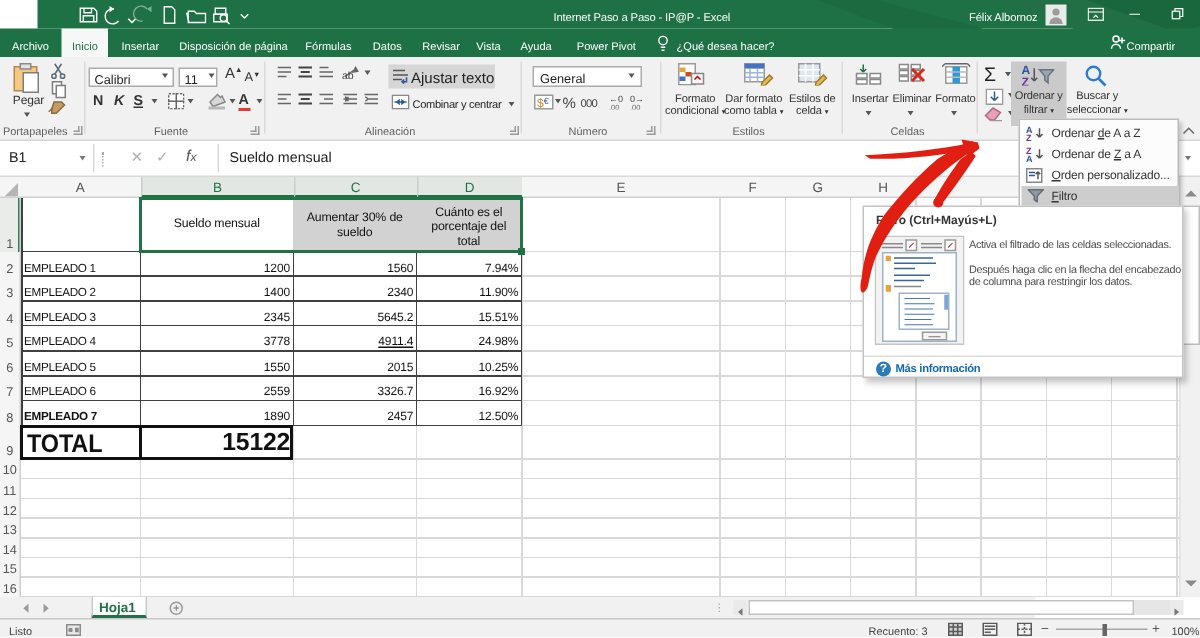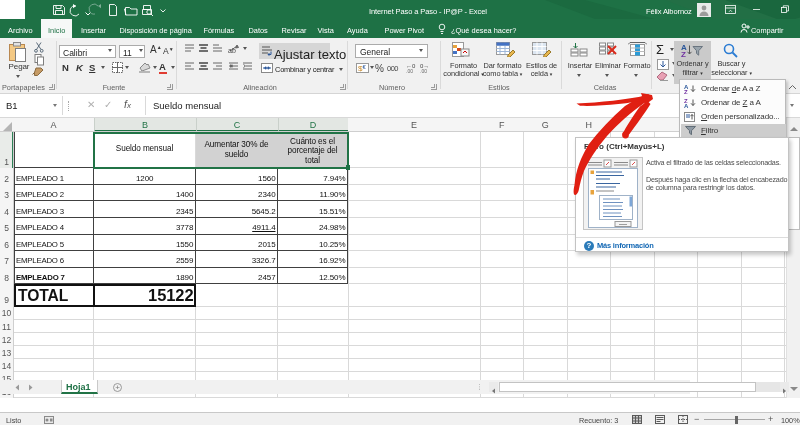--- a/index.html
+++ b/index.html
@@ -29,21 +29,21 @@
 .cell{position:absolute;font-size:8px;color:#111;letter-spacing:-0.1px;}
 .emp{letter-spacing:-0.2px;font-size:7.8px;}
 .num{text-align:right;}
 
 #menu{left:679px;top:79px;width:107px;height:60px;background:#fcfcfc;border:1px solid #bababa;box-shadow:2px 2px 3px rgba(0,0,0,0.2);}
 .mi{position:absolute;left:1px;width:105px;height:14px;font-size:8px;letter-spacing:-0.1px;color:#333;}
 .mi .t{position:absolute;left:20px;top:2px;white-space:nowrap;}
 
 #tip{left:575px;top:136.5px;width:214px;height:115.5px;background:#fff;border:1px solid #c3c3c3;box-shadow:2px 3px 4px rgba(0,0,0,0.22);}
 
-#tabbar{left:0;top:380px;width:690px;height:14px;background:#f1f1f1;}
+#tabbar{left:0;top:398px;width:690px;height:14px;background:#f1f1f1;}
 #statusbar{left:0;top:412px;width:800px;height:13px;background:#f1f1f1;border-top:1px solid #c8c8c8;}
 #vscroll{left:786px;top:118px;width:14px;height:280px;background:#f1f1f1;border-left:1px solid #e0e0e0;}
 </style></head>
 <body>
 <div id="app">
 <div class="abs" id="titlebar">
  <svg class="abs" style="left:0;top:0" width="800" height="38" viewBox="0 0 800 38">
   <path d="M520 0 L620 38 L700 38 L560 0 Z" fill="#1b6a40"></path>
   <path d="M640 0 L740 38 L800 38 L800 20 L720 0 Z" fill="#226f45"></path>
   <path d="M700 0 L760 22 L800 10 L800 0 Z" fill="#1a673e"></path>
@@ -176,21 +176,21 @@
         <path d="M14 1 h9 M15.5 4 h6 M14 7 h9" stroke="#444" stroke-width="1.4"></path>
         <path d="M28 1 h9 M31 4 h6 M28 7 h9"></path>
   <path d="M44 1 h9 M44 4 h9 M44 7 h9 M47 2.5 v3 M47.5 4 l-2 -1.2 v2.4 z" fill="#666"></path>
   <path d="M58 1 h9 M61 4 h6 M58 7 h9 M58.5 2.5 l2 1.5 -2 1.5" fill="none"></path>
  </svg>
  <div class="abs" style="left:258.5px;top:42.5px;width:71px;height:16.5px;background:#d6d6d6;"></div>
  <svg class="abs" style="left:262px;top:46px" width="11" height="10" viewBox="0 0 11 10" stroke="#555" fill="none">
         <path d="M0 1 h8 M0 4 h10 M0 7 h6"></path>
         <path d="M9 5.5 v3 h-3 M7.5 7 l-1.5 1.5 1.5 1.2" stroke="#2b579a"></path>
       </svg>
- <div class="tx" style="left:274px;top:47px;font-size:13px;color:#222;">Ajustar texto</div>
+ <div class="tx" style="left:274px;top:47px;font-size:10px;color:#222;">Ajustar texto</div>
  <svg class="abs" style="left:261px;top:63px" width="12" height="10" viewBox="0 0 12 10">
         <rect x="0.5" y="0.5" width="11" height="9" fill="#fff" stroke="#888"></rect>
         <path d="M2 5 h8 M8.5 5 l-1.5 -1.2 v2.4 z M3.5 5 l1.5 -1.2 v2.4 z" stroke="#2b579a" fill="#2b579a"></path>
       </svg>
  <div class="tx" style="left:275px;top:65px;font-size:7.4px;letter-spacing:-0.2px;color:#222;">Combinar y centrar</div>
  <div class="caret" style="left:339px;top:68px;"></div>
  
  <div class="combo" style="left:355px;top:43.5px;width:73px;height:14px;padding:2.5px 0 0 4px;font-size:8.5px;">General</div>
  <div class="caret" style="left:419px;top:49px;"></div>
  <svg class="abs" style="left:356px;top:61.5px" width="44" height="12" viewBox="0 0 44 12">
@@ -360,21 +360,21 @@
  <div class="cell" style="left:96px;top:144px;width:97px;font-size:8.2px;text-align:center;">Sueldo mensual</div>
  <div class="cell" style="left:198px;top:140px;width:77px;font-size:8.2px;text-align:center;line-height:10px;">Aumentar 30% de sueldo</div>
  <div class="cell" style="left:280px;top:136.5px;width:65px;font-size:8.2px;text-align:center;line-height:9.8px;">Cuánto es el porcentaje del total</div>
  <div class="cell emp" style="left:16px;top:173.5px;">EMPLEADO 1</div>
  <div class="cell emp" style="left:16px;top:190.1px;">EMPLEADO 2</div>
  <div class="cell emp" style="left:16px;top:206.6px;">EMPLEADO 3</div>
  <div class="cell emp" style="left:16px;top:223.2px;">EMPLEADO 4</div>
  <div class="cell emp" style="left:16px;top:239.8px;">EMPLEADO 5</div>
  <div class="cell emp" style="left:16px;top:256.3px;">EMPLEADO 6</div>
  <div class="cell emp" style="left:16px;top:272.9px;font-weight:bold;">EMPLEADO 7</div>
- <div class="cell num" style="left:96px;top:173.5px;width:97.3px;text-align:center;">1200</div>
+ <div class="cell num" style="left:96px;top:173.5px;width:97.3px;">1200</div>
  <div class="cell num" style="left:96px;top:190.1px;width:97.3px;">1400</div>
  <div class="cell num" style="left:96px;top:206.6px;width:97.3px;">2345</div>
  <div class="cell num" style="left:96px;top:223.2px;width:97.3px;">3778</div>
  <div class="cell num" style="left:96px;top:239.8px;width:97.3px;">1550</div>
  <div class="cell num" style="left:96px;top:256.3px;width:97.3px;">2559</div>
  <div class="cell num" style="left:96px;top:272.9px;width:97.3px;">1890</div>
  <div class="cell num" style="left:198px;top:173.5px;width:77.5px;">1560</div>
  <div class="cell num" style="left:198px;top:190.1px;width:77.5px;">2340</div>
  <div class="cell num" style="left:198px;top:206.6px;width:77.5px;">5645.2</div>
  <div class="cell num" style="left:198px;top:223.2px;width:77.5px;text-decoration:underline;">4911.4</div>

